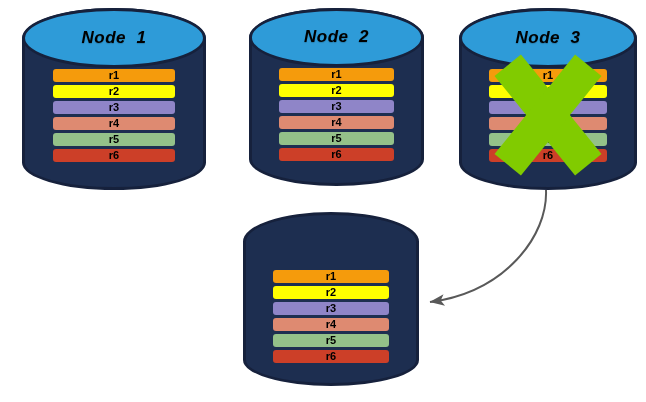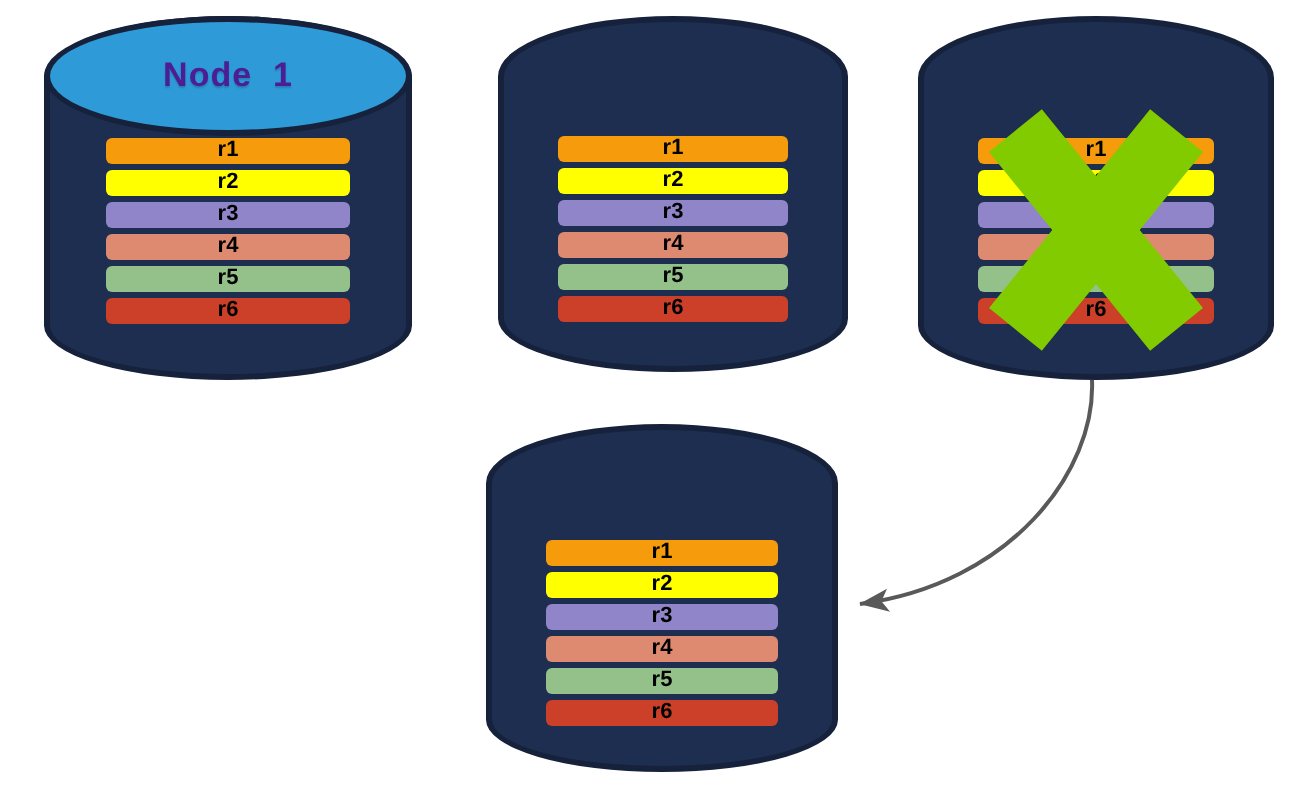--- a/index.html
+++ b/index.html
@@ -42,27 +42,28 @@
     height: 33%;
     background: #2e9bd8;
     border: 3px solid #16213c;
     border-radius: 50%;
     box-sizing: border-box;
     display: flex;
     align-items: center;
     justify-content: center;
   }
   .node-title {
-    color: #4c1d95;
+    color: #000000;
     font-weight: bold;
     font-size: 17px;
     letter-spacing: 0.5px;
     text-shadow: 0 1px 1px rgba(0,0,0,.18);
     white-space: pre;
     user-select: none;
+    font-style: italic;
   }
 
   
   .rows {
     position: absolute;
     left: 17%;
     right: 17%;
     top: 33%;
     bottom: 12%;
     display: flex;
@@ -135,31 +136,37 @@
   <div class="node" style="left:249px; top:8px; width:175px; height:178px;">
     <div class="cyl-body"></div>
     <div class="rows">
       <div class="row" style="background: rgb(245, 155, 12);">r1</div>
       <div class="row" style="background: rgb(255, 255, 0);">r2</div>
       <div class="row" style="background: rgb(143, 133, 200);">r3</div>
       <div class="row" style="background: rgb(222, 138, 113);">r4</div>
       <div class="row" style="background: rgb(148, 193, 137);">r5</div>
       <div class="row" style="background: rgb(204, 63, 40);">r6</div>
     </div>
+    <div class="cyl-top">
+      <span class="node-title">Node  2</span>
+    </div>
   </div>
 
   <div class="node" style="left:459px; top:8px; width:178px; height:182px;">
     <div class="cyl-body"></div>
     <div class="rows">
       <div class="row" style="background: rgb(245, 155, 12);">r1</div>
       <div class="row" style="background: rgb(255, 255, 0);">r2</div>
       <div class="row" style="background: rgb(143, 133, 200);">r3</div>
       <div class="row" style="background: rgb(222, 138, 113);">r4</div>
       <div class="row" style="background: rgb(148, 193, 137);">r5</div>
       <div class="row" style="background: rgb(204, 63, 40);">r6</div>
+    </div>
+    <div class="cyl-top">
+      <span class="node-title">Node  3</span>
     </div>
     <div class="fail-x" style="left:22px; top:32px; width:134px; height:150px;">
       <div class="bar a" style="background: rgb(129, 203, 0);"></div>
       <div class="bar b" style="background: rgb(129, 203, 0);"></div>
     </div>
   </div>
 
   <div class="node" style="left:243px; top:212px; width:176px; height:174px;">
     <div class="cyl-body"></div>
     <div class="rows">

